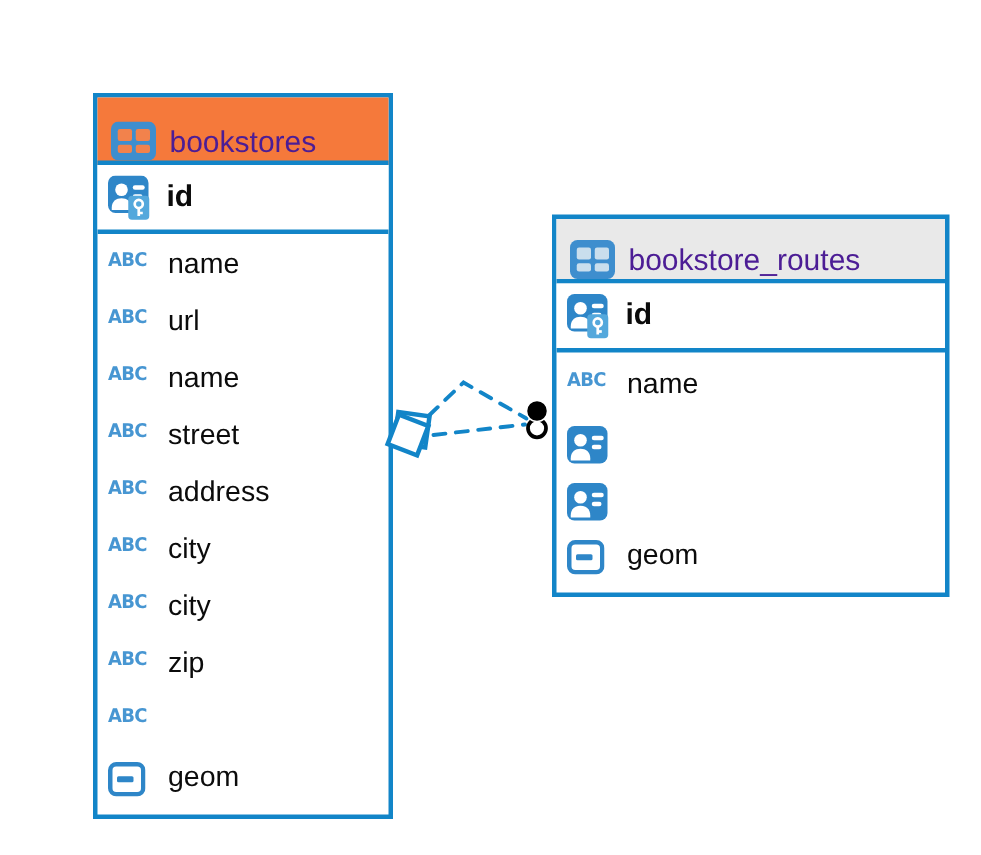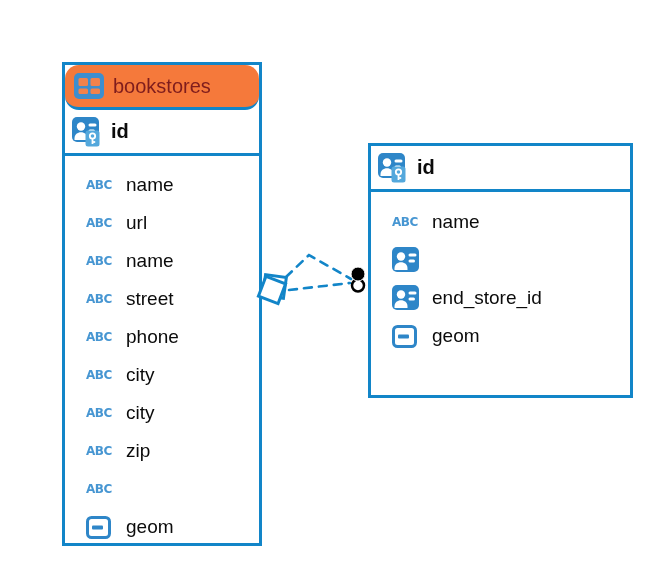--- a/index.html
+++ b/index.html
@@ -17,40 +17,40 @@
   .erd-canvas { position:absolute; left:0; top:0; width:654px; height:570px; }
 
   .table {
     position:absolute; box-sizing:border-box;
     border:3px solid var(--blue); background:#fff; z-index:2;
   }
   .table--bookstores { left:62px; top:62px; width:200px; height:484px; }
   .table--routes     { left:368px; top:143px; width:265px; height:255px; }
 
   .table-header {
-    display:flex; align-items:center; gap:9px; padding:0 9px;
+    display:flex; align-items:flex-end; gap:9px; padding:0 9px;
     border-bottom:3px solid var(--blue);
-    font-size:20px; color:#7f1d1d; box-sizing:border-box;border-radius:14px;
+    font-size:20px; color:#4c1d95; box-sizing:border-box;
   }
   .table--bookstores .table-header { height:45px; background:#F5793B; }
   .table--routes .table-header     { height:43px; background:#E9E9E9; }
 
   .pk-row {
     display:flex; align-items:center; gap:9px; padding:0 7px;
     border-bottom:3px solid var(--blue);
     height:46px; box-sizing:border-box;
     font-size:20px; font-weight:bold; color:#0b0b0b; background:#fff;
   }
 
   .cols { box-sizing:border-box; }
   .table--bookstores .cols { padding:10px 7px 0; }
   .table--routes .cols     { padding:11px 7px 0; }
   .col-row {
-    display:flex; align-items:center; gap:10px; height:38px;
-    font-size:19px; color:#0b0b0b; white-space:nowrap;margin-left:14px;
+    display:flex; align-items:flex-start; gap:10px; height:38px;
+    font-size:19px; color:#0b0b0b; white-space:nowrap;
   }
   .icon-slot {
     width:30px; flex:0 0 30px; display:flex;
     align-items:center; justify-content:flex-start;
   }
   .abc {
     font-family:"DejaVu Sans", sans-serif;
     font-weight:800; font-size:12px; letter-spacing:-0.5px;
     color:var(--abc-blue); transform:scaleY(1.05);
   }
@@ -123,21 +123,21 @@
       <div class="col-row">
         <span class="icon-slot">
             <span class="abc">ABC</span>
           </span>
         <span>street</span>
       </div>
       <div class="col-row">
         <span class="icon-slot">
             <span class="abc">ABC</span>
           </span>
-        <span>phone</span>
+        <span>address</span>
       </div>
       <div class="col-row">
         <span class="icon-slot">
             <span class="abc">ABC</span>
           </span>
         <span>city</span>
       </div>
       <div class="col-row">
         <span class="icon-slot">
             <span class="abc">ABC</span>
@@ -161,20 +161,32 @@
             <rect x="1.5" y="1.5" width="22" height="20" rx="4" fill="none" stroke="#2E86C8" stroke-width="3"></rect>
             <rect x="6" y="9.5" width="11" height="4" rx="1" fill="#2E86C8"></rect>
           </svg>
         </span>
         <span>geom</span>
       </div>
     </div>
   </div>
 
   <div class="table table--routes">
+    <div class="table-header">
+      <span class="icon-slot">
+        <svg width="30" height="26" viewBox="0 0 30 26">
+          <rect x="0" y="0" width="30" height="26" rx="5" fill="#3E8ECE"></rect>
+          <rect class="cell-gray" x="4.5" y="5" width="9.5" height="8" rx="1.5"></rect>
+          <rect class="cell-gray" x="16.5" y="5" width="9.5" height="8" rx="1.5"></rect>
+          <rect class="cell-gray" x="4.5" y="15.5" width="9.5" height="5.5" rx="1.5"></rect>
+          <rect class="cell-gray" x="16.5" y="15.5" width="9.5" height="5.5" rx="1.5"></rect>
+        </svg>
+      </span>
+      <span>bookstore_routes</span>
+    </div>
 
     <div class="pk-row">
       <span class="icon-slot">
         <svg width="30" height="30" viewBox="0 0 30 30">
           <rect x="0" y="0" width="27" height="25" rx="5" fill="#2E86C8"></rect>
           <circle cx="9" cy="9.5" r="4.2" fill="#fff"></circle>
           <path d="M2.5 21.5 c0 -4.2 3 -6.3 6.5 -6.3 s6.5 2.1 6.5 6.3 l0 1.5 l-13 0 z" fill="#fff"></path>
           <rect x="16.5" y="6.5" width="8" height="3" rx="1.5" fill="#fff"></rect>
           <rect x="16.5" y="12.5" width="6.5" height="3" rx="1.5" fill="#fff"></rect>
           <rect x="13.5" y="13.5" width="14" height="16" rx="2.5" fill="#54A8DC"></rect>
@@ -207,21 +219,20 @@
       <div class="col-row">
         <span class="icon-slot">
           <svg width="28" height="26" viewBox="0 0 28 26">
             <rect x="0" y="0" width="27" height="25" rx="5" fill="#2E86C8"></rect>
             <circle cx="9" cy="9.5" r="4.2" fill="#fff"></circle>
             <path d="M2.5 21.5 c0 -4.2 3 -6.3 6.5 -6.3 s6.5 2.1 6.5 6.3 l0 1.5 l-13 0 z" fill="#fff"></path>
             <rect x="16.5" y="6.5" width="8" height="3" rx="1.5" fill="#fff"></rect>
             <rect x="16.5" y="12.5" width="6.5" height="3" rx="1.5" fill="#fff"></rect>
           </svg>
         </span>
-        <span>end_store_id</span>
       </div>
       <div class="col-row">
         <span class="icon-slot">
           <svg width="25" height="23" viewBox="0 0 25 23">
             <rect x="1.5" y="1.5" width="22" height="20" rx="4" fill="none" stroke="#2E86C8" stroke-width="3"></rect>
             <rect x="6" y="9.5" width="11" height="4" rx="1" fill="#2E86C8"></rect>
           </svg>
         </span>
         <span>geom</span>
       </div>

